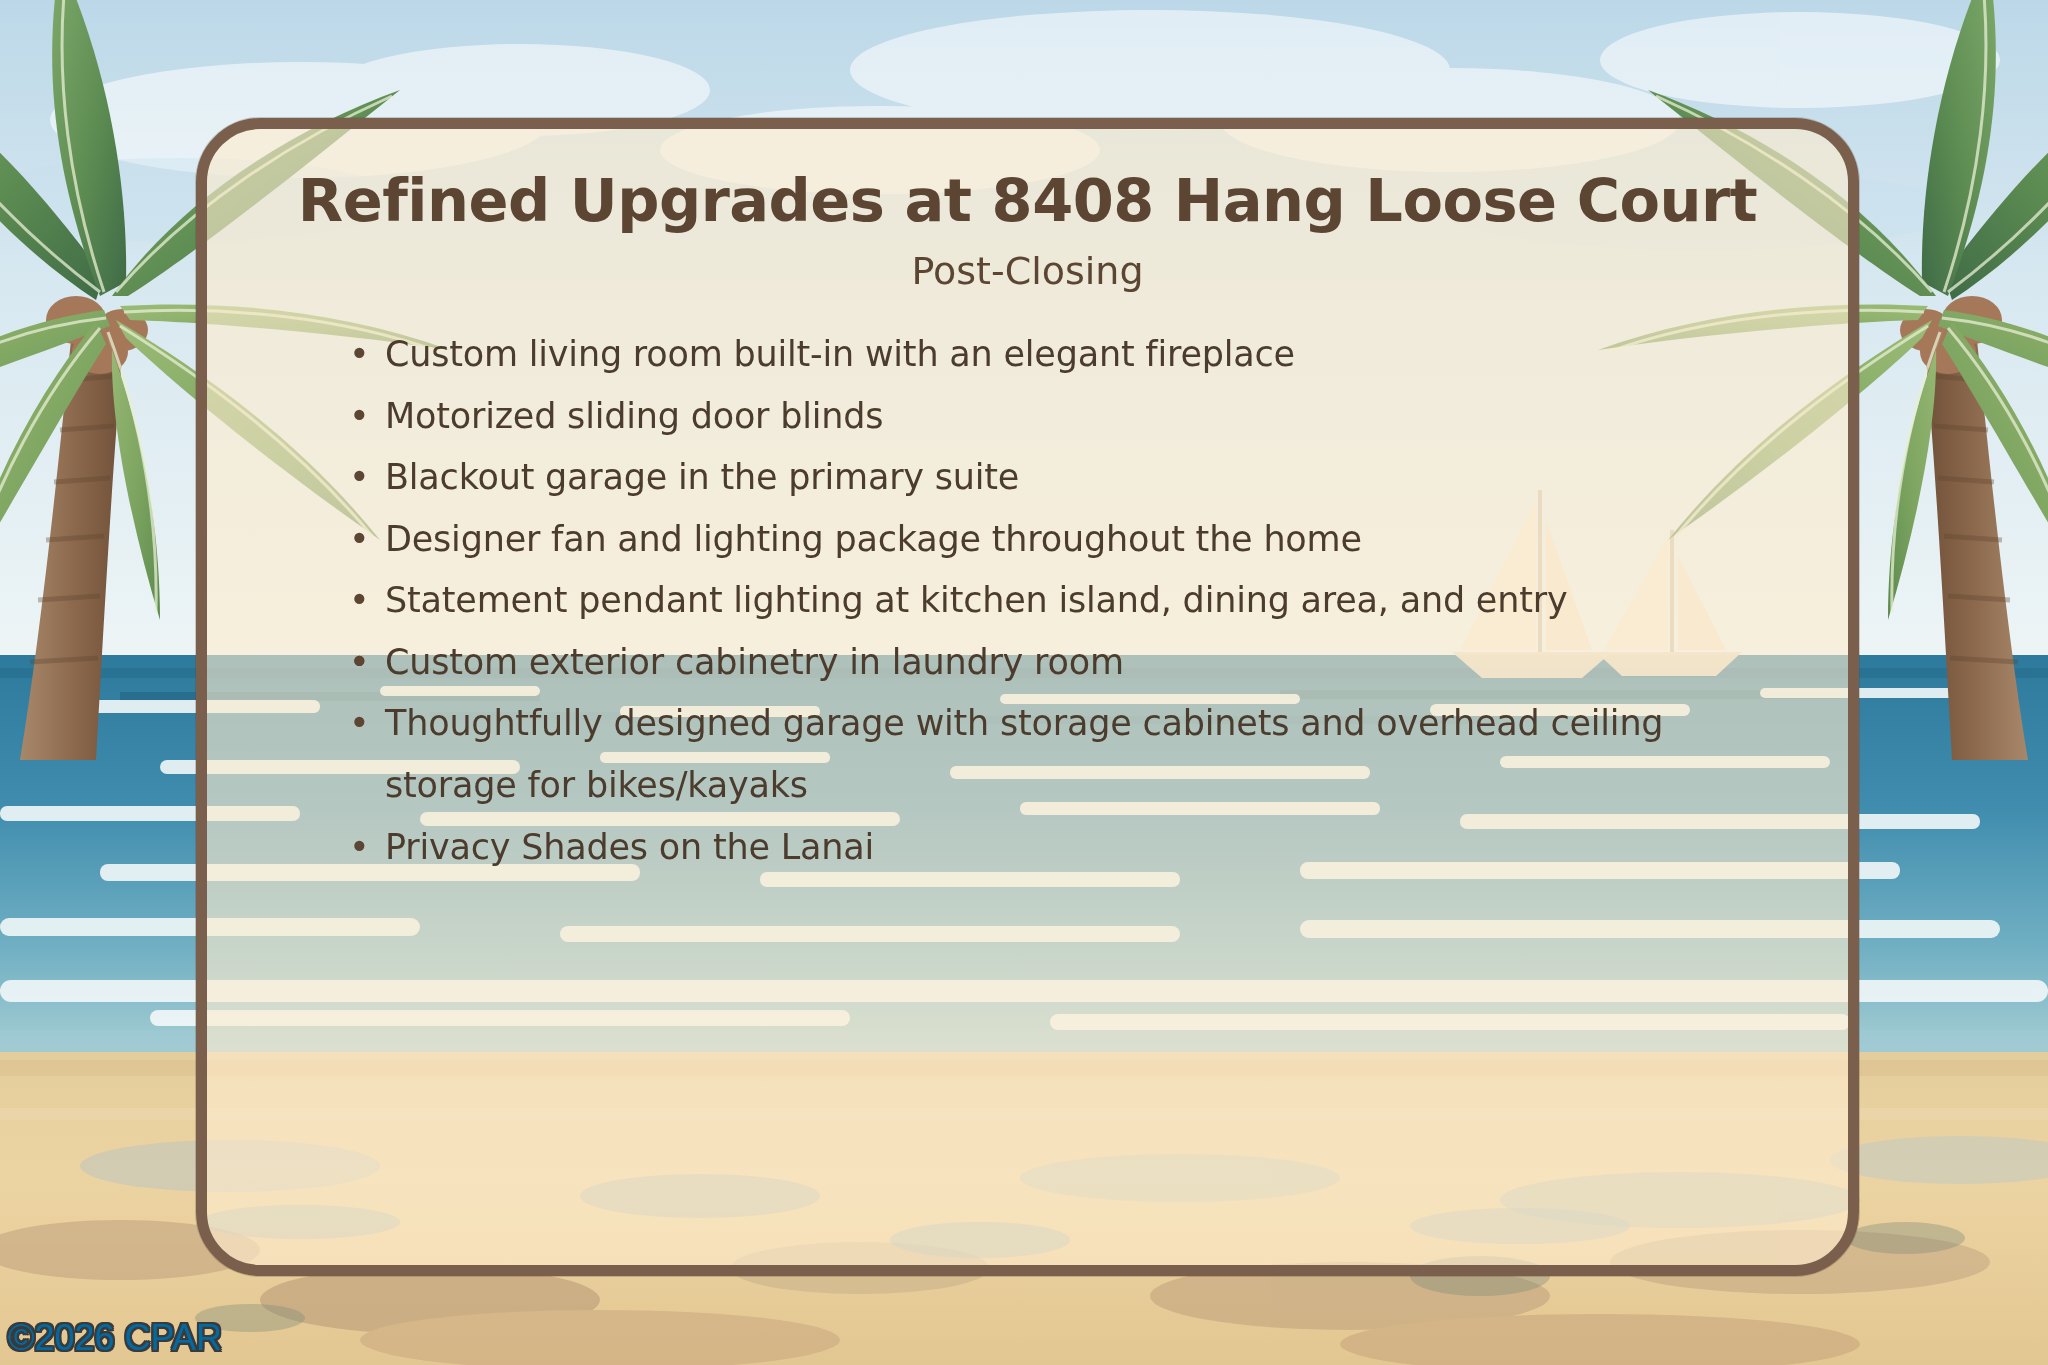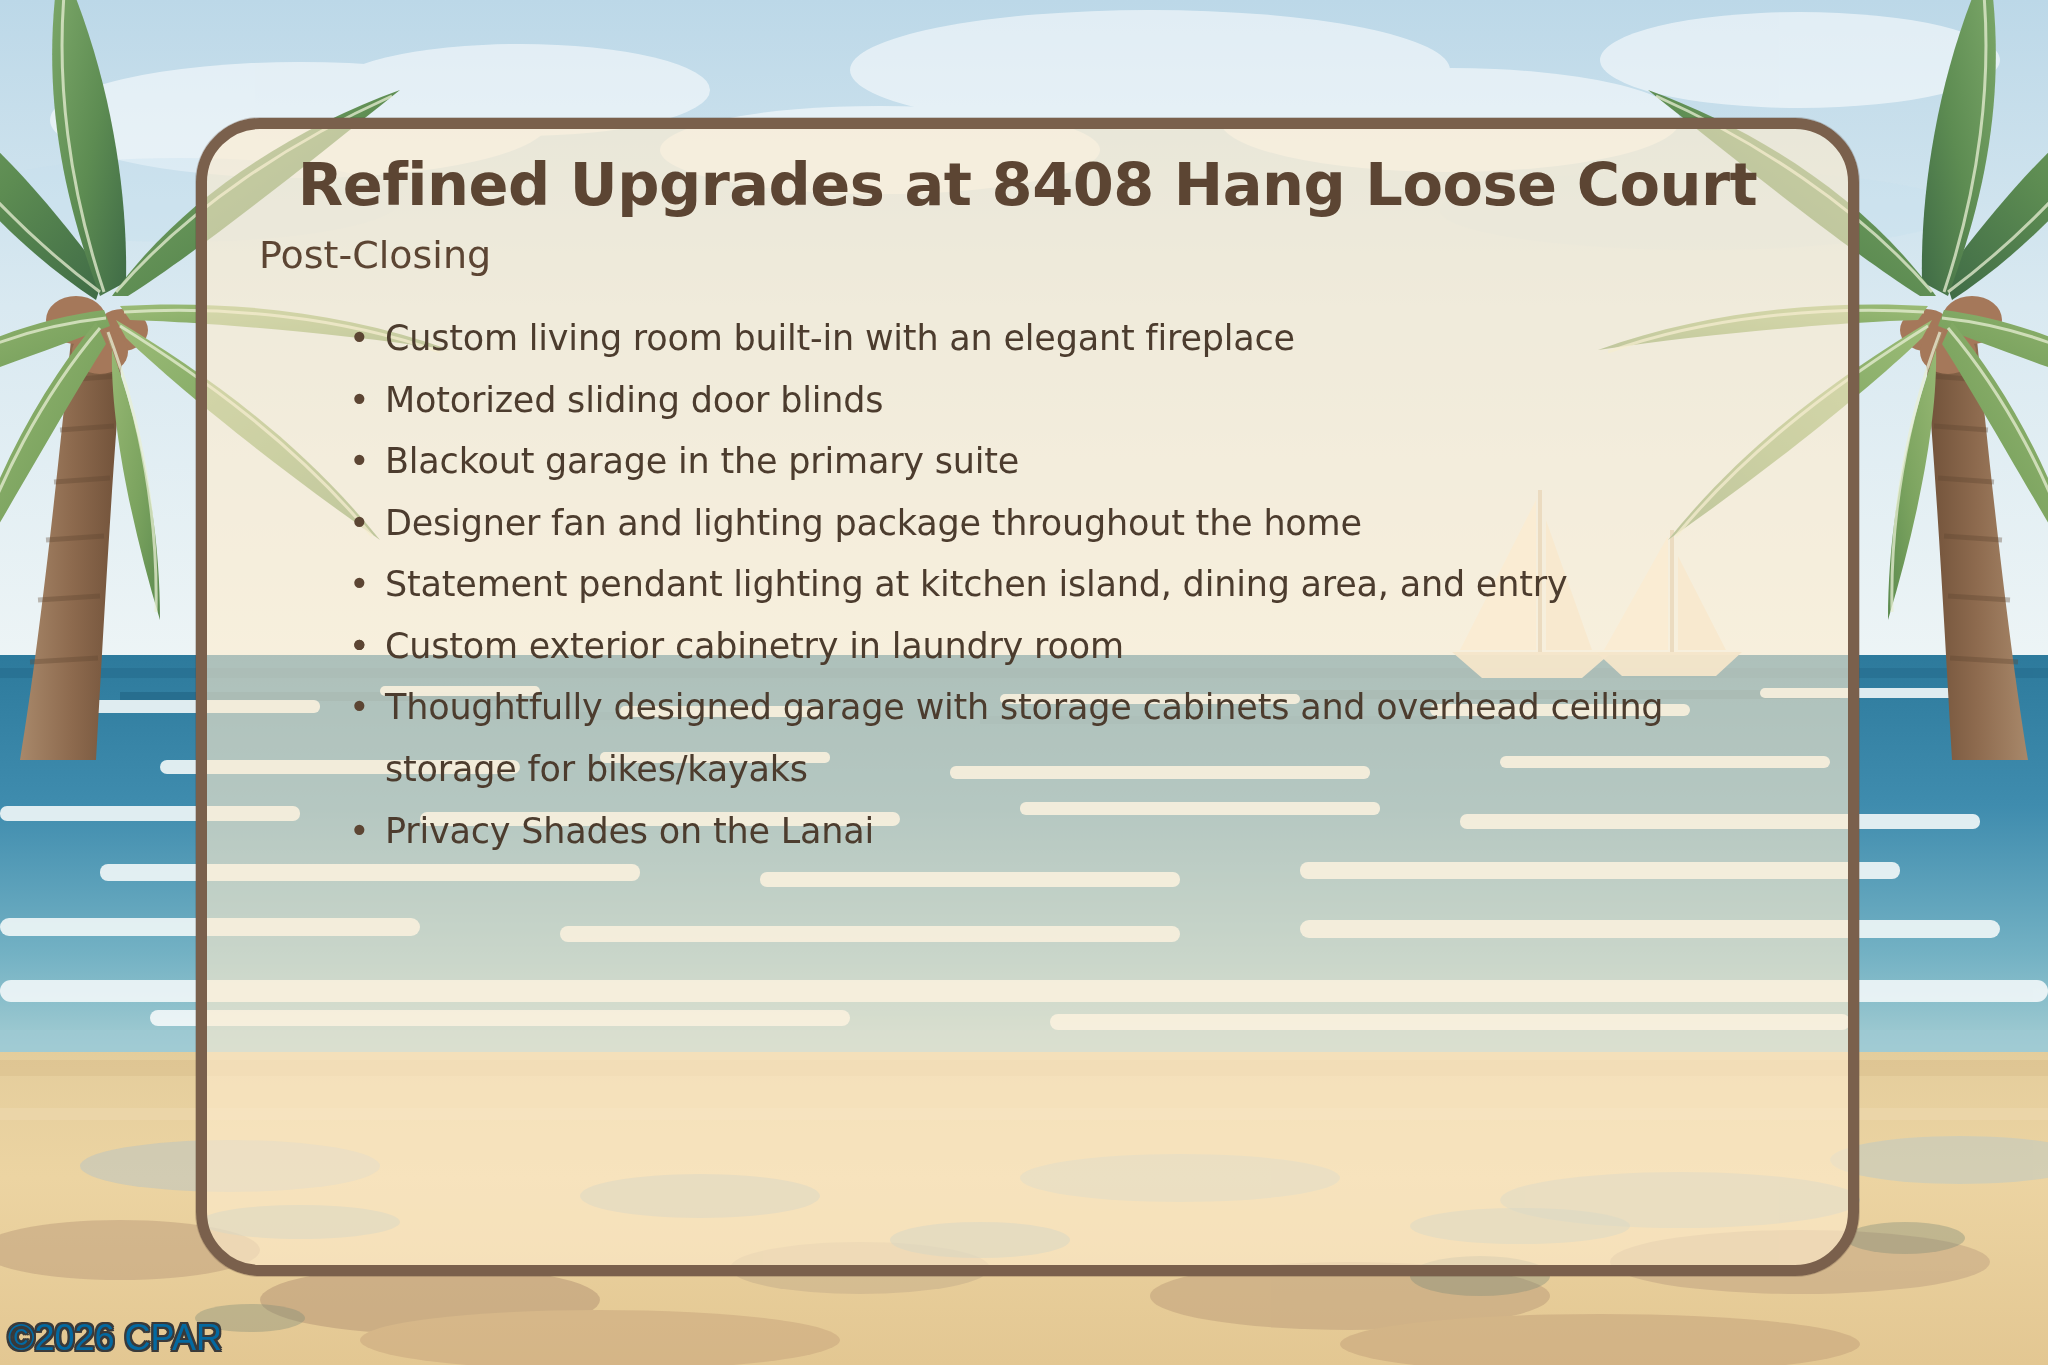--- a/index.html
+++ b/index.html
@@ -20,39 +20,40 @@
     width:1663px; height:1158px;
     border:11px solid #7a604c;
     border-radius:64px;
     background:rgba(253,235,205,0.62);
     overflow:hidden;
     box-shadow:0 0 0 1px rgba(90,68,50,0.25);
   }
   #card-inner {
     position:relative;
     width:100%; height:100%;
-    padding:24px 52px 0 52px;
+    padding:40px 52px 0 52px;
   }
 
   .title {
     font-family:"DejaVu Sans", sans-serif;
     font-weight:bold;
     font-size:59px;
     line-height:1.08;
     color:#5c4533;
     text-align:center;
     letter-spacing:-0.5px;
     white-space:nowrap;
   }
   .subtitle {
     font-family:"DejaVu Sans", sans-serif;
     font-weight:400;
     font-size:38px;
     line-height:1.4;
     color:#5c4533;
+    text-align:center;
     margin-top:12px;
   }
 
   ul.bullets {
     list-style:none;
     margin:26px 0 0 0;
     padding:0 40px 0 86px;
   }
   ul.bullets li {
     position:relative;

